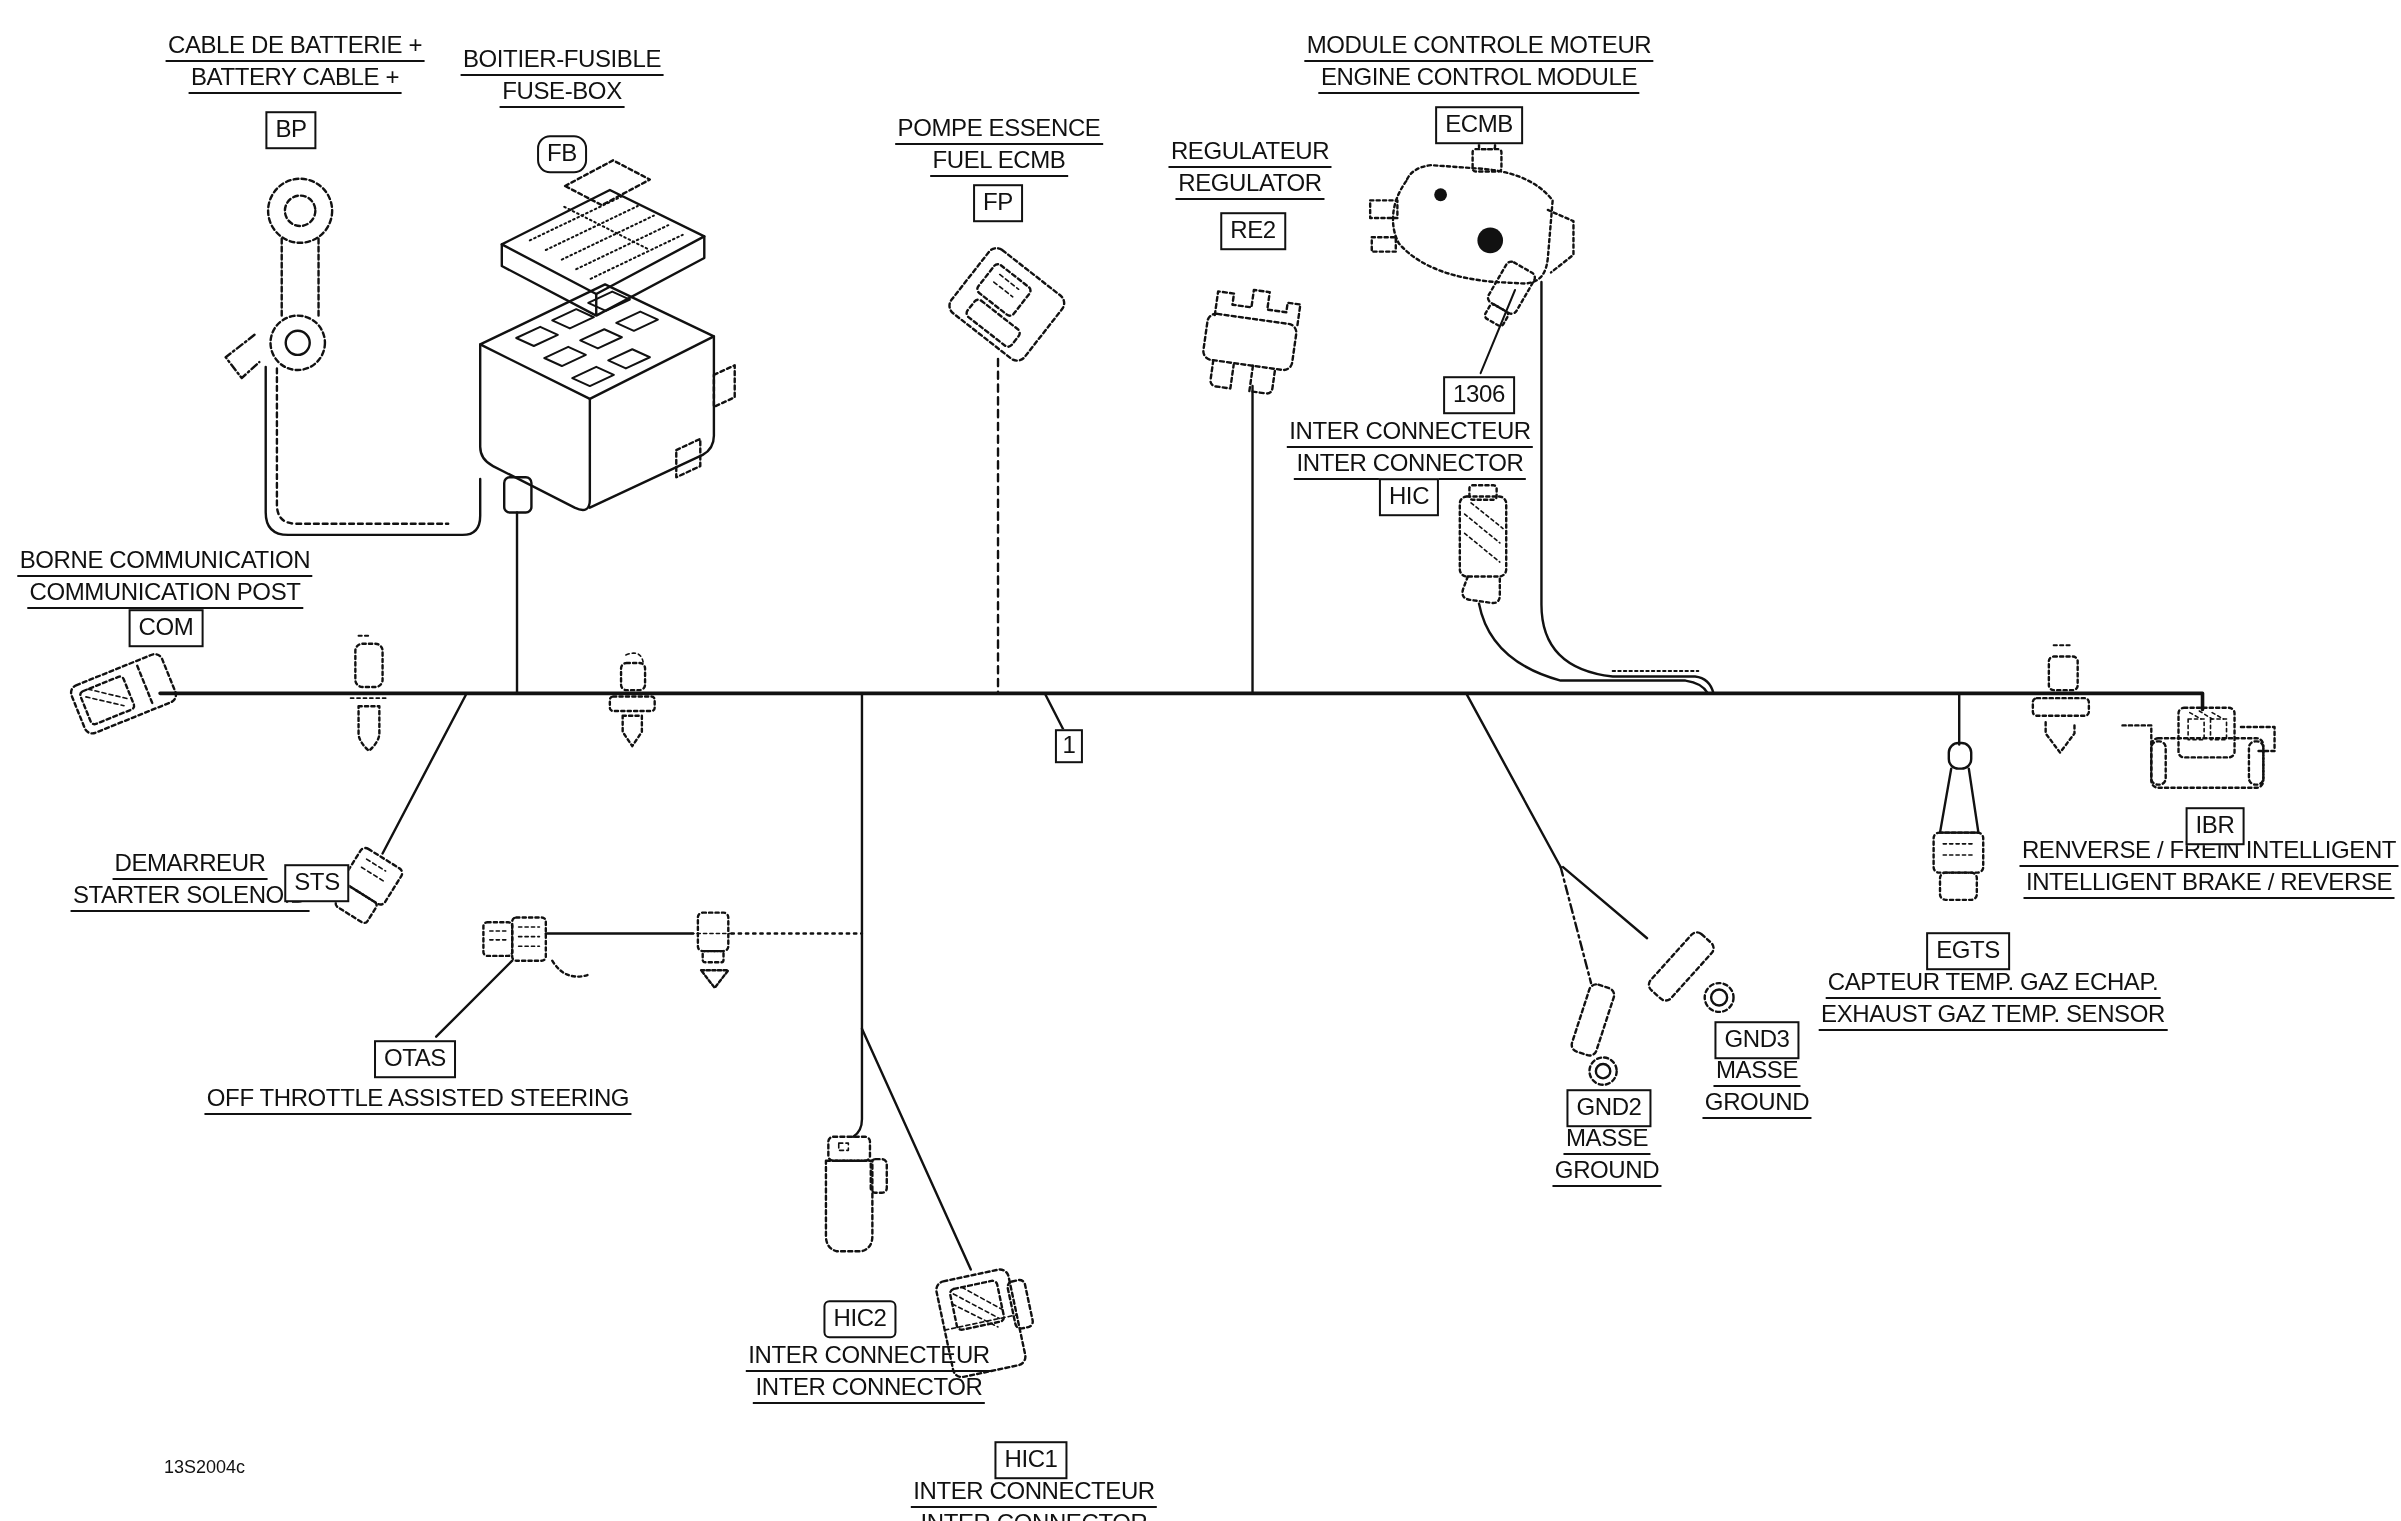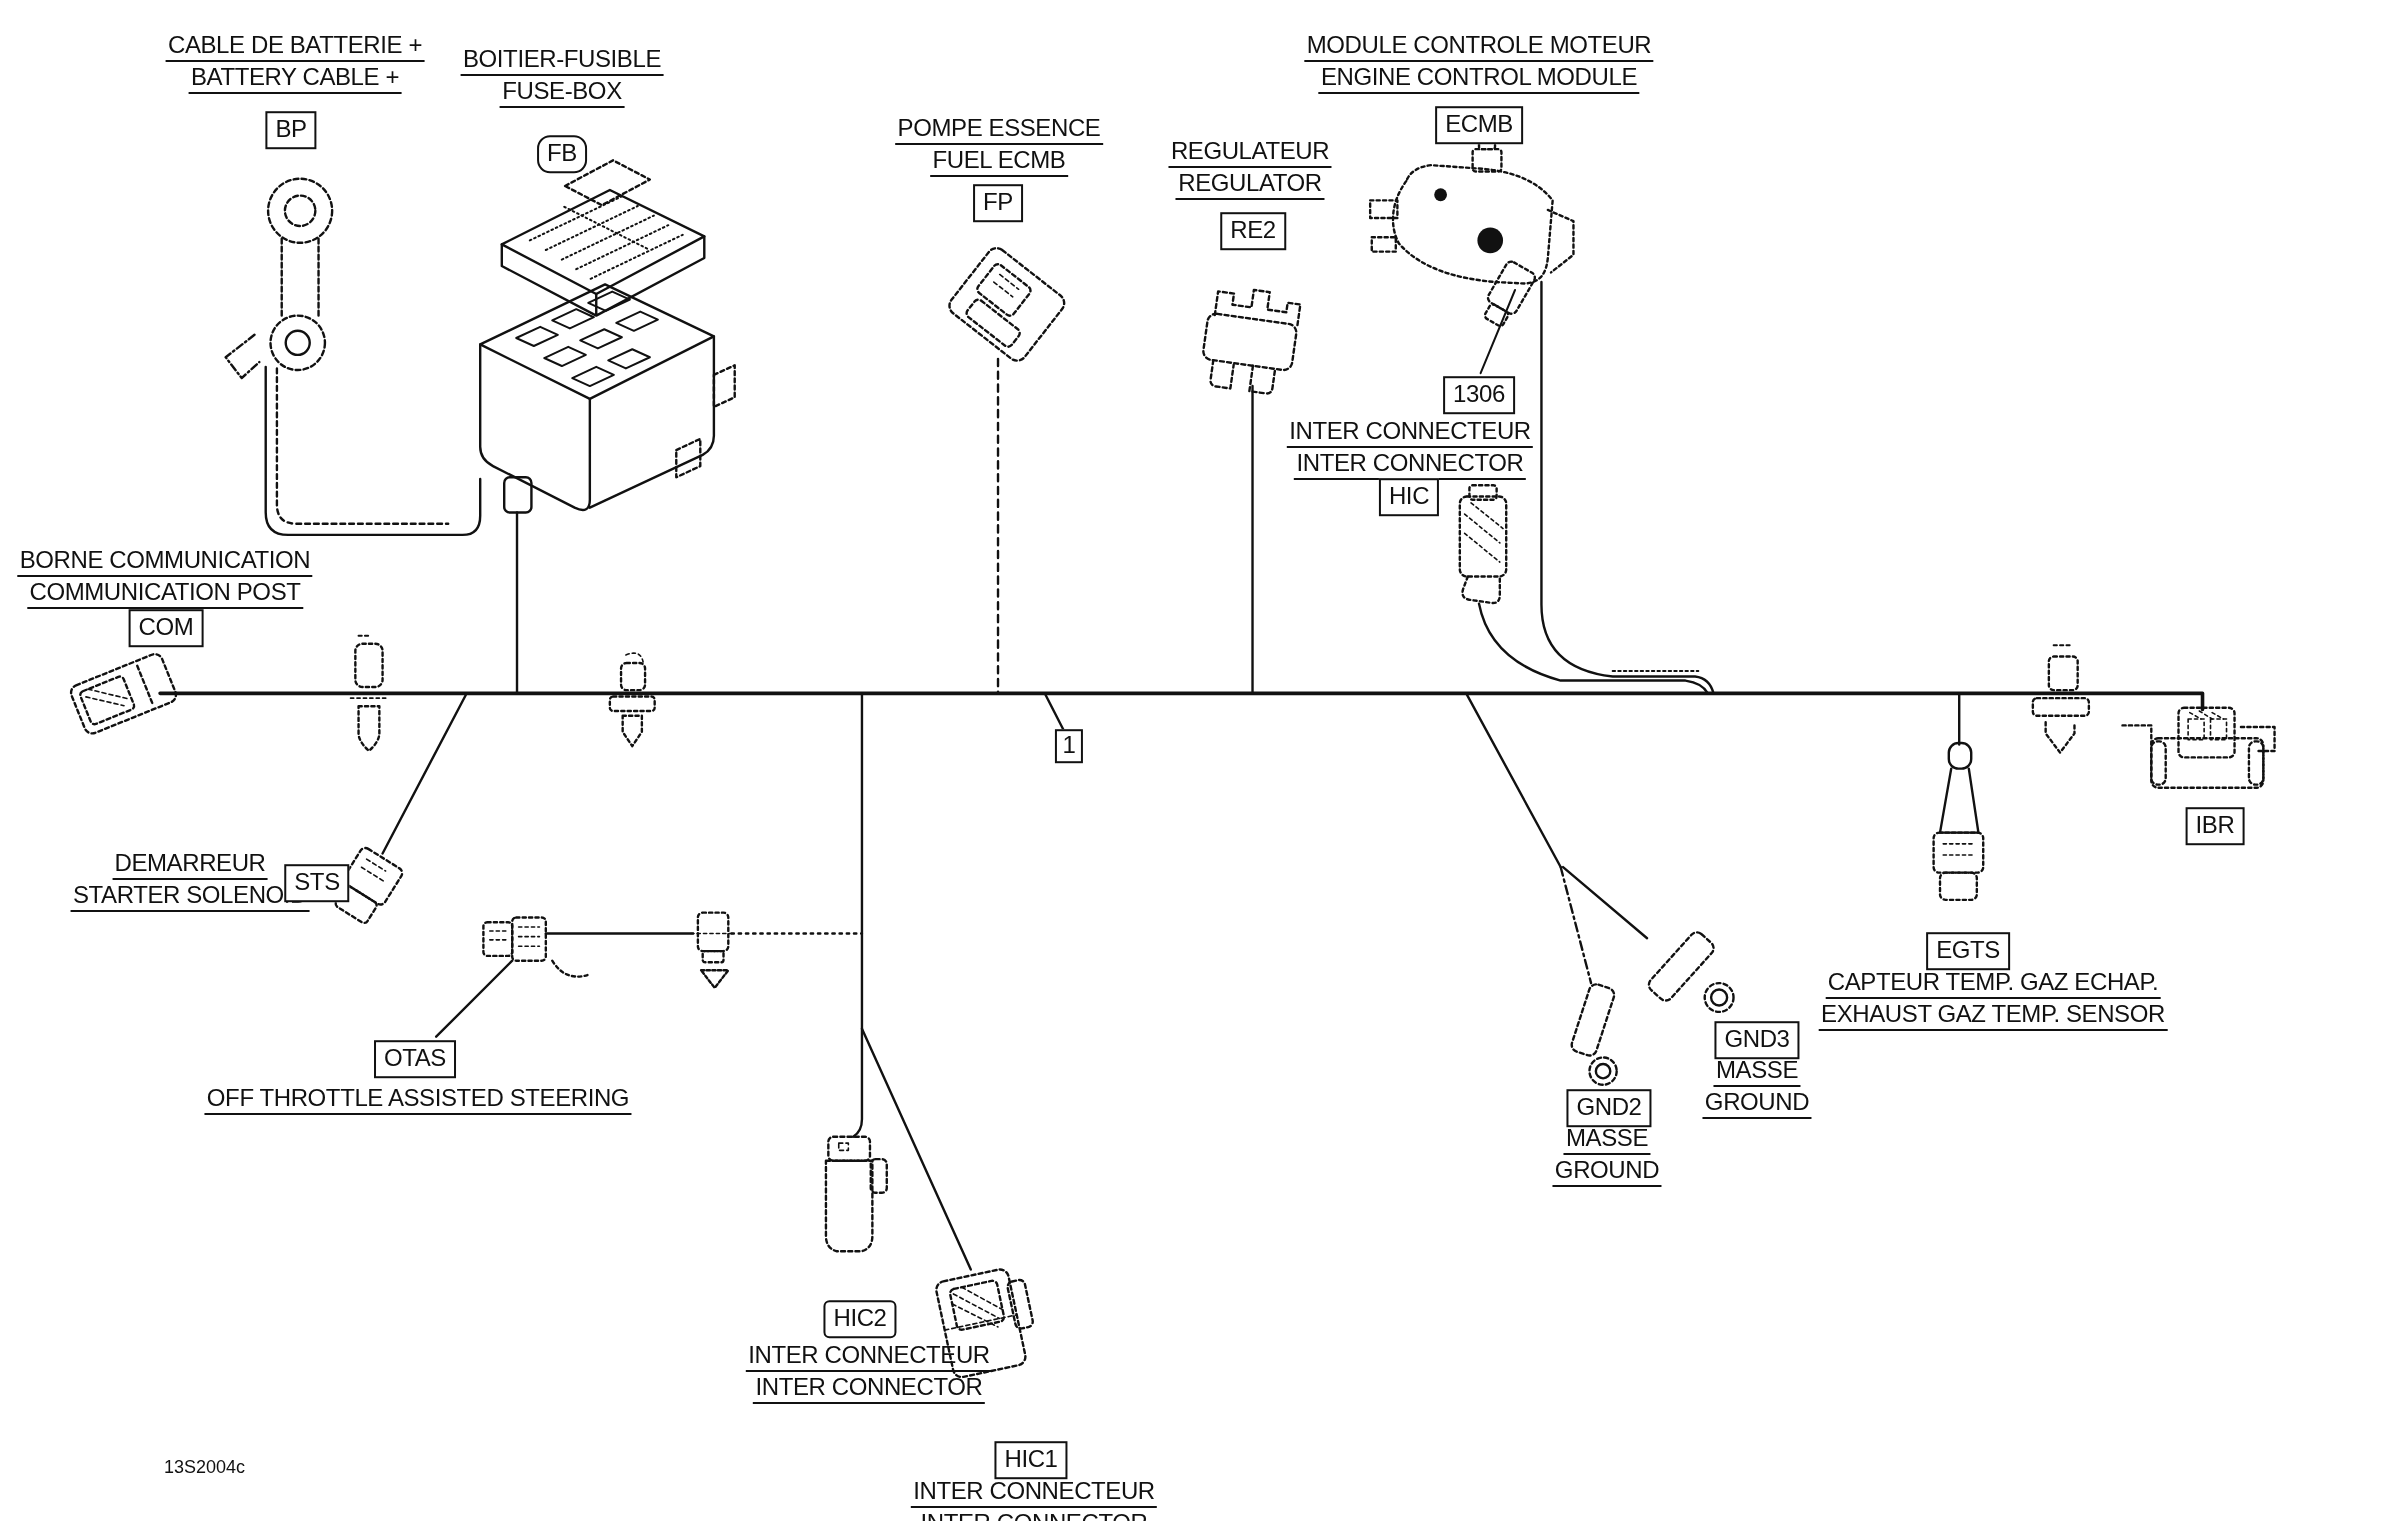--- a/index.html
+++ b/index.html
@@ -315,19 +315,23 @@
     <span>GROUND</span>
   </div>
 
   <div class="code" style="left:1968px; top:951px;">EGTS</div>
   <div class="lbl" style="left:1993px; top:969px;">
     <span>CAPTEUR TEMP. GAZ ECHAP.</span>
     <span>EXHAUST GAZ TEMP. SENSOR</span>
   </div>
 
   <div class="code" style="left:2215px; top:826px;">IBR</div>
+  <div class="lbl" style="left:2209px; top:837px;">
+    <span>RENVERSE / FREIN INTELLIGENT</span>
+    <span>INTELLIGENT BRAKE / REVERSE</span>
+  </div>
 
   <div class="code small" style="left:1069px; top:746px;">1</div>
 
   <div class="sheet" style="left:164px; top:1457px;">13S2004c</div>
 
 </div>
 
 
 </body></html>

